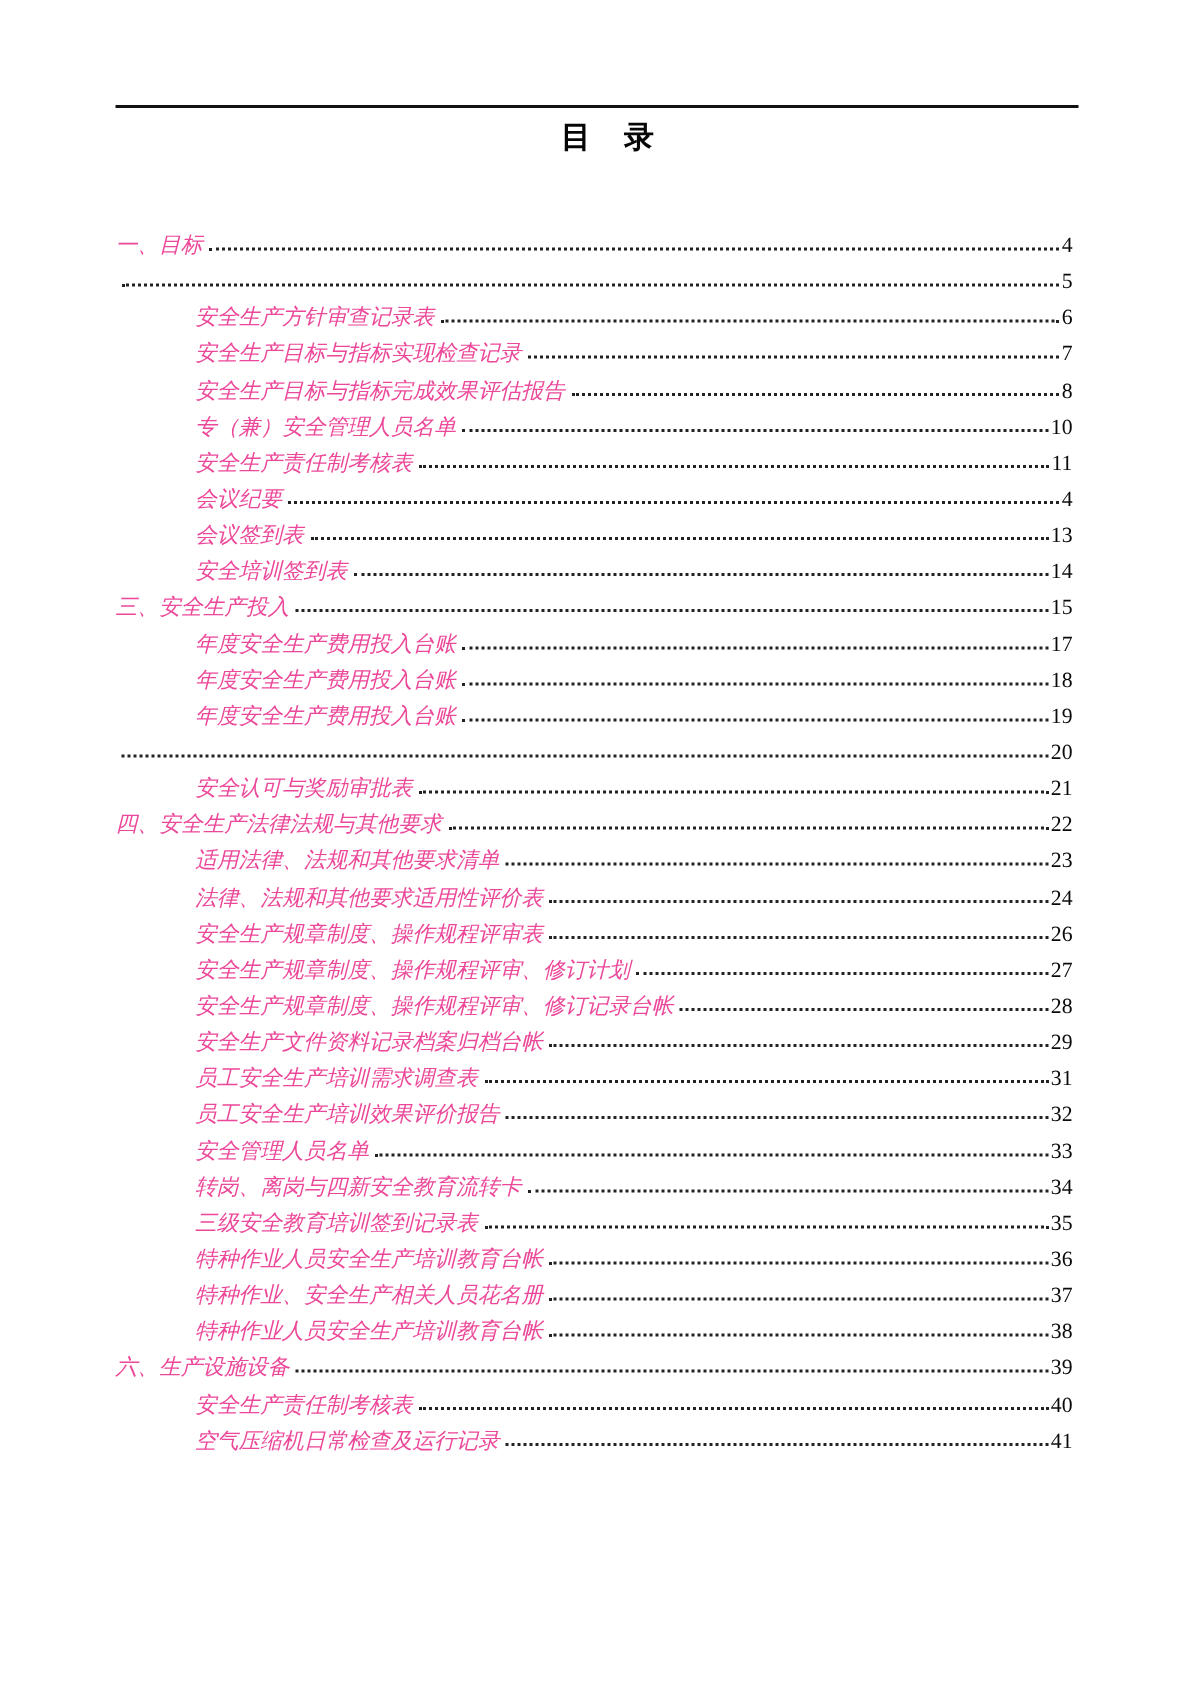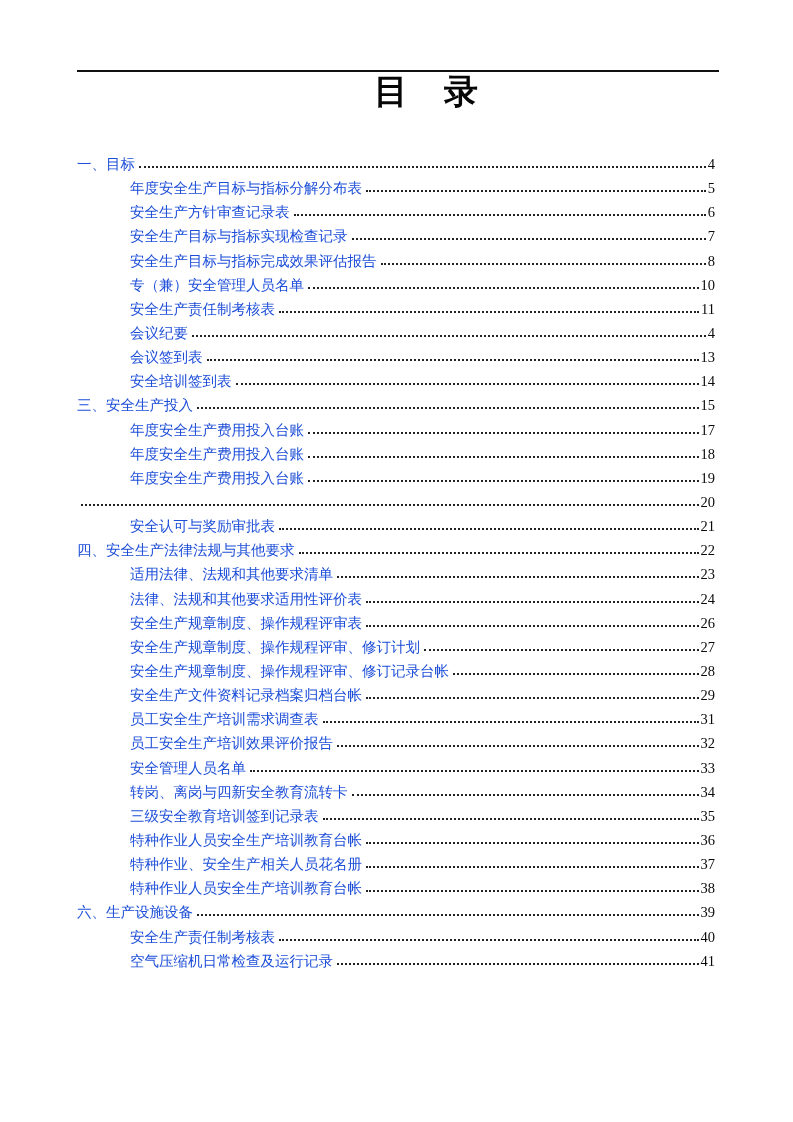--- a/index.html
+++ b/index.html
@@ -21,21 +21,21 @@
     left: 77px;
     width: 642px;
     top: 70px;
     height: 0;
     border-top: 2px solid #111111;
   }
   .doc-title {
     position: absolute;
     left: 374px;
     top: 76px;
-    font-size: 34px;
+    font-size: 20px;
     line-height: 32px;
     font-weight: bold;
     white-space: nowrap;
     letter-spacing: 1px;
     color: #060606;
   }
   .toc {
     position: absolute;
     left: 77px;
     top: 152px;
@@ -47,21 +47,22 @@
     height: 24.15px;
     line-height: 24.15px;
     font-size: 14.5px;
     cursor: pointer;
   }
   .toc-row.level-2 .toc-label {
     padding-left: 53px;
   }
   .toc-label {
     white-space: nowrap;
-    color: #1d4ed8;
+    color: #ec4899;
+    font-style: italic;
   }
   .toc-dots {
     flex: 1 1 auto;
     min-width: 8px;
     margin: 0 2px 0 4px;
     border-bottom: 2px dotted #222222;
     transform: translateY(-1px);
   }
   .toc-page {
     white-space: nowrap;
@@ -76,21 +77,20 @@
   <div class="top-rule"></div>
   <div class="doc-title">目　录</div>
   <div class="toc">
   <div class="toc-row level-1">
     <span class="toc-label">一、目标</span>
     <span class="toc-dots"></span>
     <span class="toc-page">4</span>
   </div>
 
   <div class="toc-row level-2">
-    <span class="toc-label">年度安全生产目标与指标分解分布表</span>
     <span class="toc-dots"></span>
     <span class="toc-page">5</span>
   </div>
 
   <div class="toc-row level-2">
     <span class="toc-label">安全生产方针审查记录表</span>
     <span class="toc-dots"></span>
     <span class="toc-page">6</span>
   </div>
 

